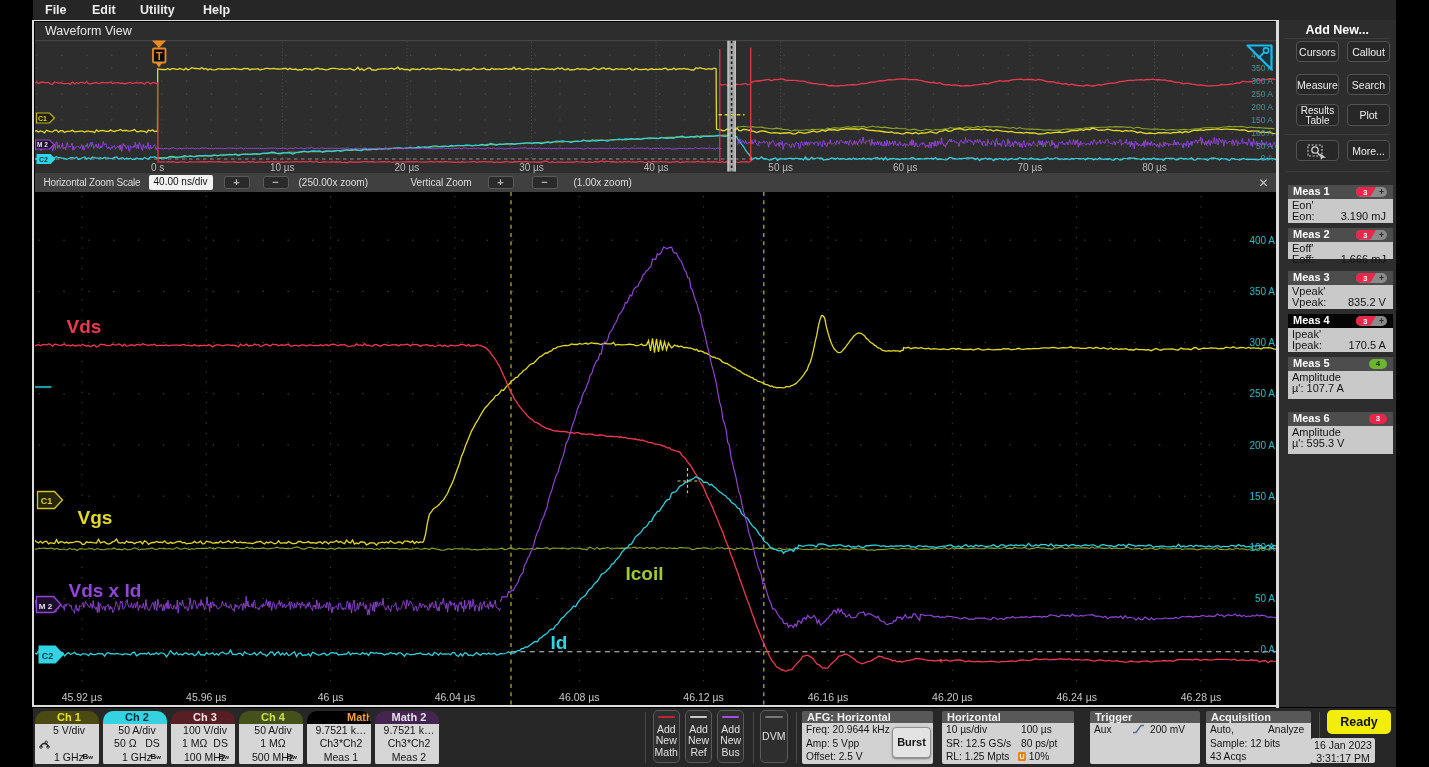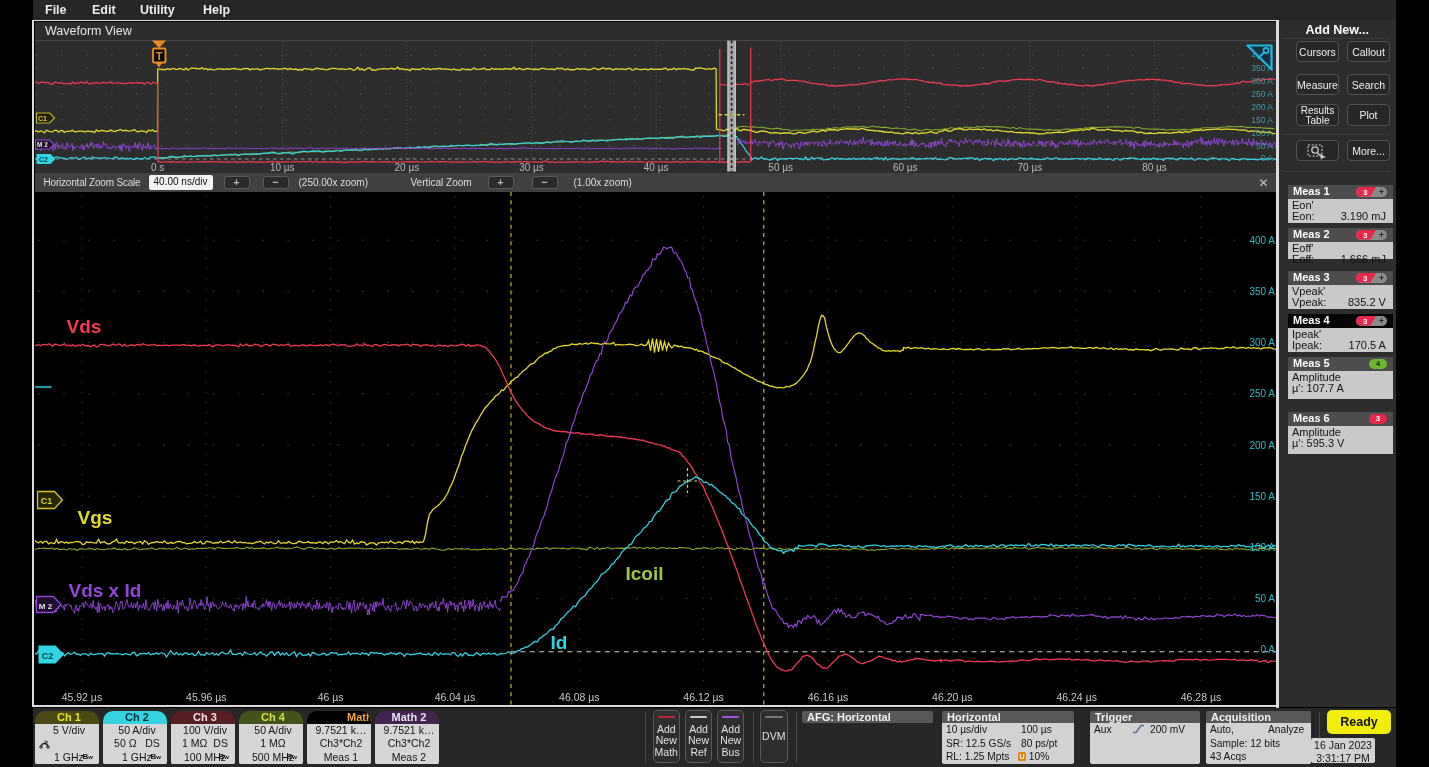--- a/index.html
+++ b/index.html
@@ -321,20 +321,24 @@
     <div class="vsep" style="left:612px;"></div>
     <div class="addbtn" style="left:619.5px;"><span class="cline" style="background:#c02535;"></span>Add<br>New<br>Math</div>
     <div class="addbtn" style="left:651.8px;"><span class="cline" style="background:#c8c8c8;"></span>Add<br>New<br>Ref</div>
     <div class="addbtn" style="left:683.9px;"><span class="cline" style="background:#a050e0;"></span>Add<br>New<br>Bus</div>
     <div class="vsep" style="left:720px;"></div>
     <div class="addbtn" style="left:727px; padding-top:20px;"><span class="cline" style="background:#777;"></span>DVM</div>
     <div class="vsep" style="left:763px;"></div>
 
 <div class="panel" style="left:769px; width:131px;">
   <div class="phead">AFG: Horizontal</div>
+  <div class="pbody">Freq: 20.9644 kHz<br>Amp: 5 Vpp<br>Offset: 2.5 V
+    <span style="position:absolute; right:2px; top:4px; width:39px; height:31px; background:#e3e3e3;
+      border:1px solid #909090; border-radius:4px; text-align:center; line-height:29px; font-size:11px;
+      font-weight:bold; box-shadow:0 1px 2px rgba(0,0,0,.4);">Burst</span></div>
 </div>
 <div class="panel" style="left:909px; width:132px;">
   <div class="phead">Horizontal</div>
   <div class="pbody">10 µs/div<span style="position:absolute;left:79px;">100 µs</span><br>
     SR: 12.5 GS/s<span style="position:absolute;left:79px;">80 ps/pt</span><br>
     RL: 1.25 Mpts<span style="position:absolute;left:76px;"><svg width="8" height="9" viewBox="0 0 8 9" style="vertical-align:-1px;">
               <rect x="0" y="0" width="8" height="9" rx="1.5" fill="#e8820e"></rect>
               <text x="4" y="7" text-anchor="middle" font-size="7" font-weight="bold" fill="#fff">U</text>
             </svg> 10%</span></div>
 </div>

